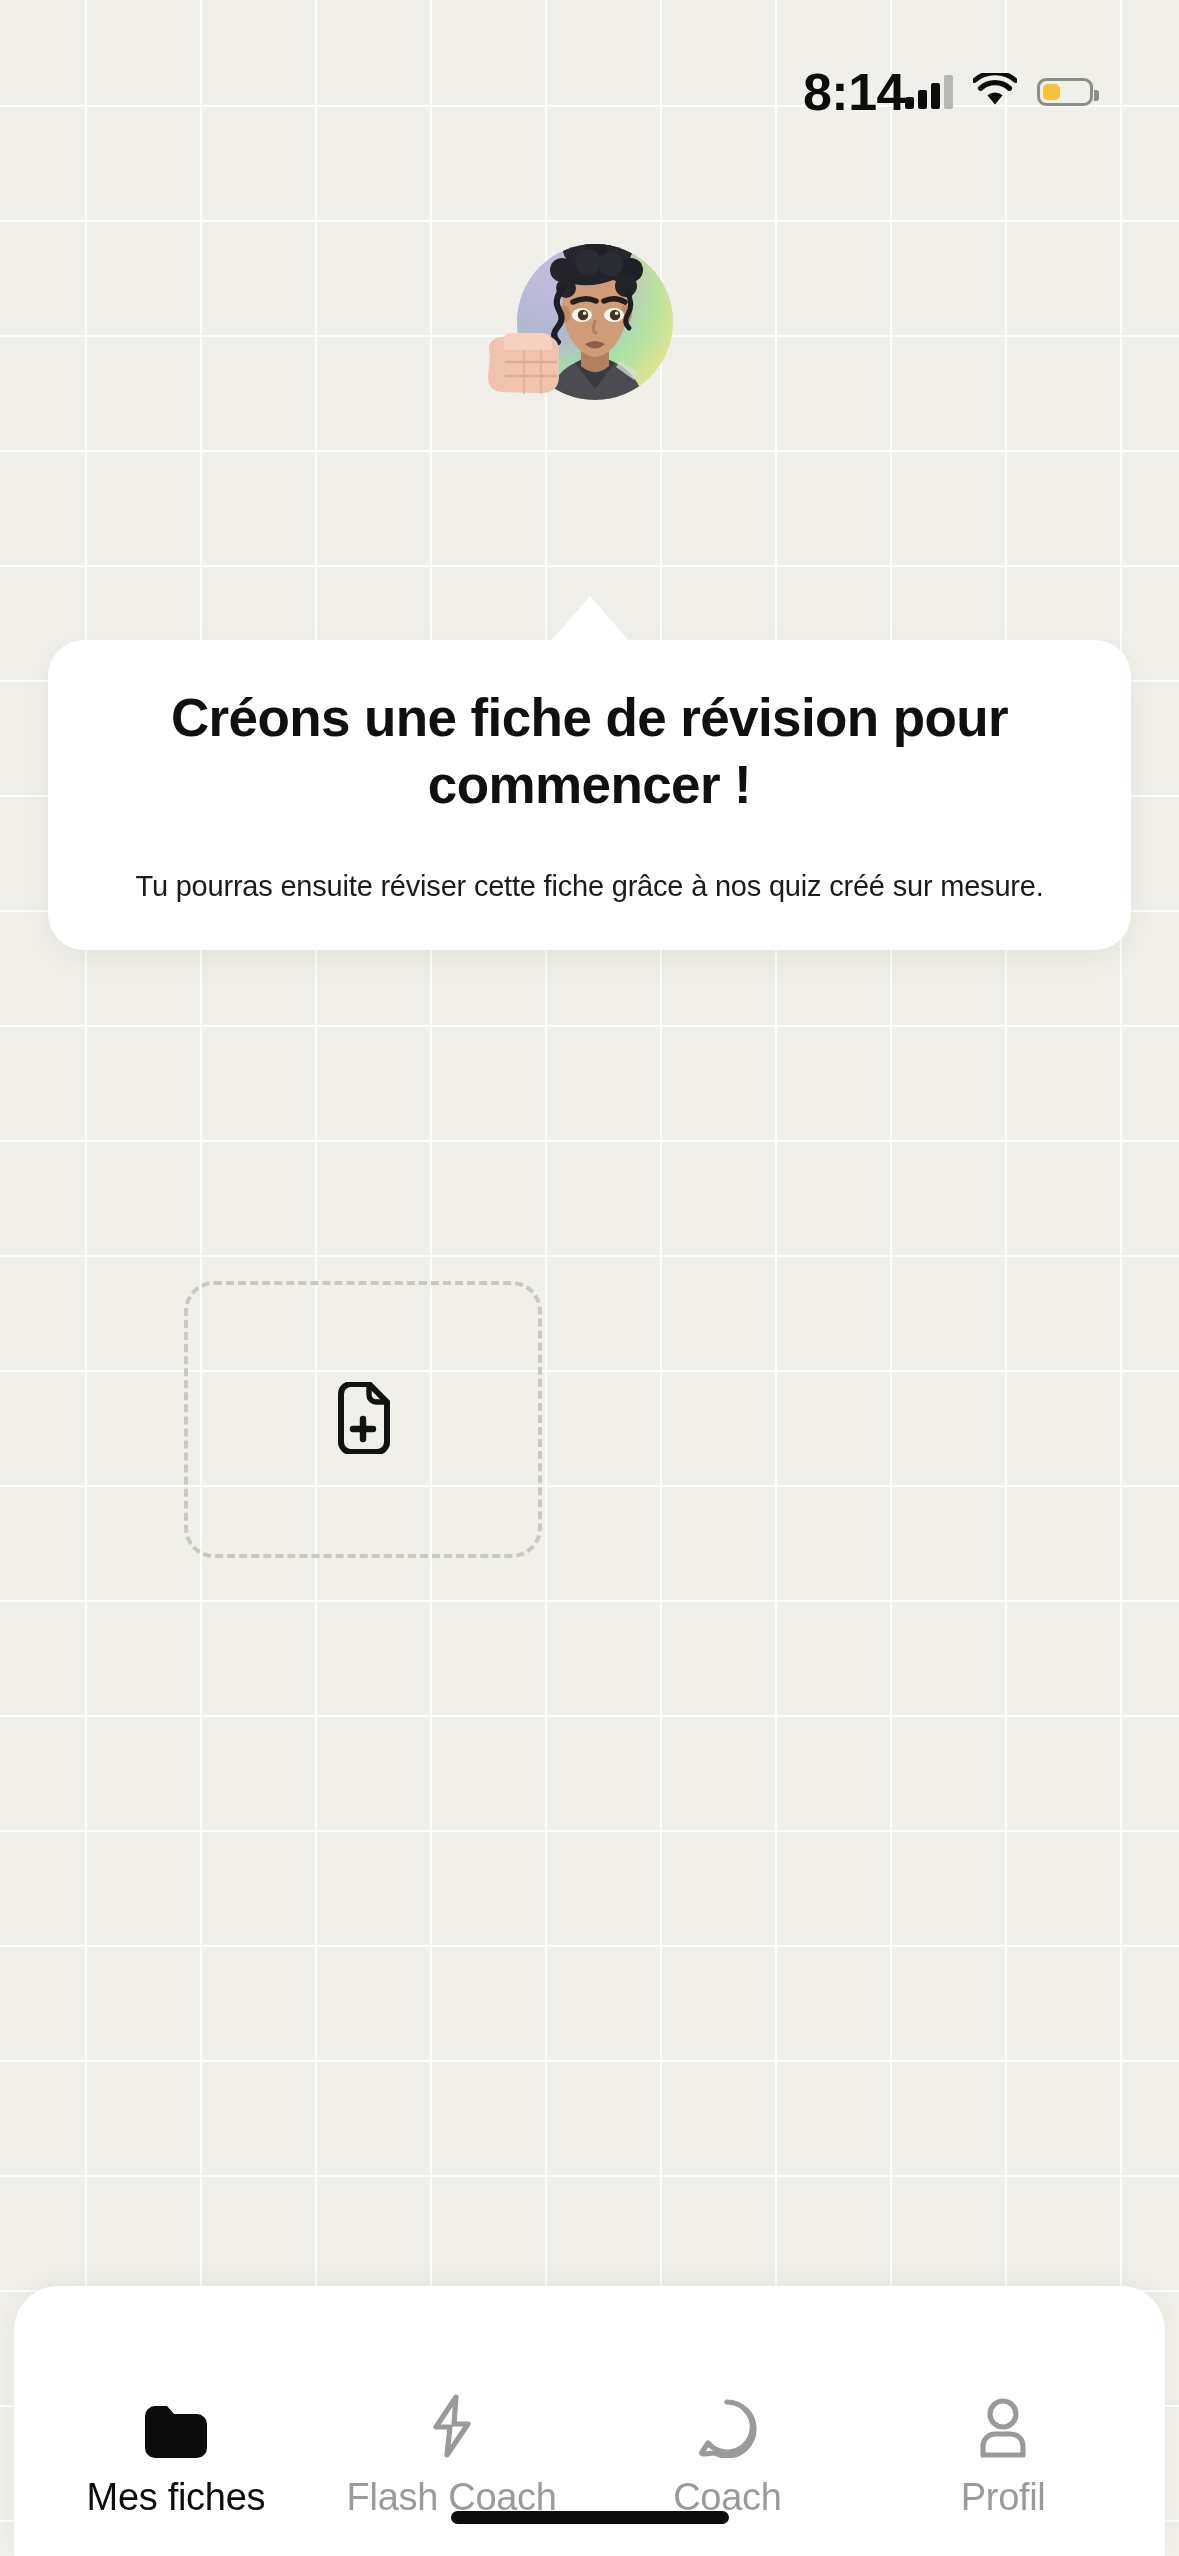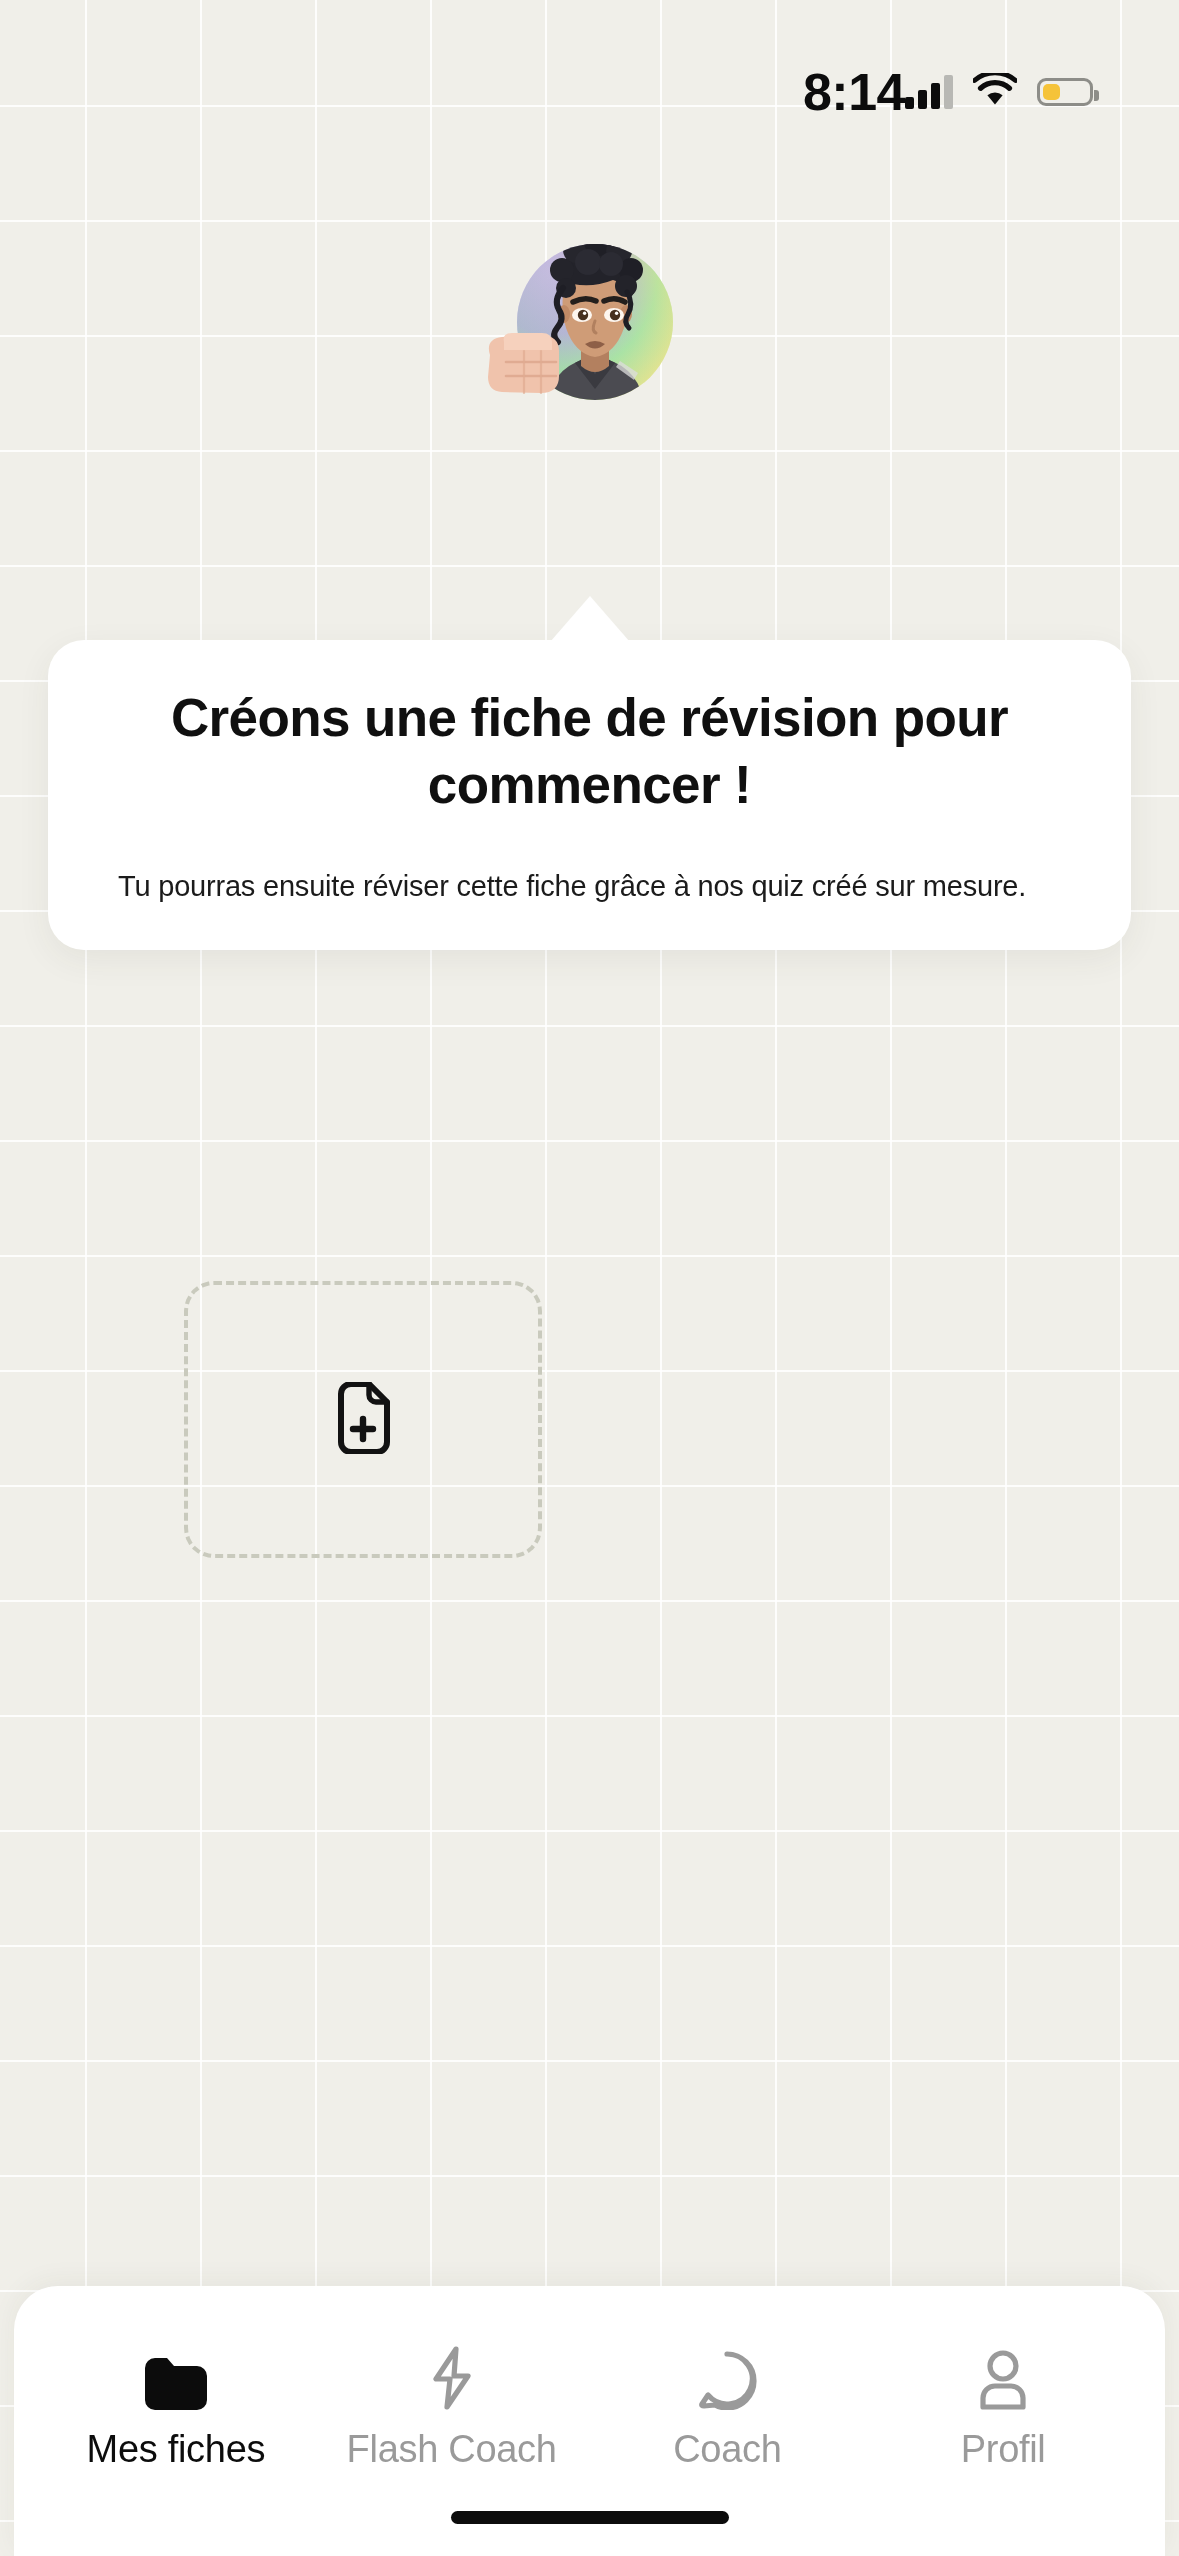--- a/index.html
+++ b/index.html
@@ -63,21 +63,21 @@
   }
   #avatar { position:relative; width:215px; height:215px; margin-left:-4px; }
 
   
   #coach-card {
     position:absolute; left:48px; top:640px;
     width:1083px; height:310px;
     background:#ffffff; border-radius:36px;
     box-shadow:0 10px 34px rgba(60,58,45,0.065);
     display:flex; flex-direction:column;
-    align-items:flex-start; justify-content:center;
+    align-items:center; justify-content:center;
     padding:0 70px;
   }
   #coach-pointer {
     position:absolute; left:50%; top:-44px;
     transform:translateX(-50%);
     width:0; height:0;
     border-left:40px solid transparent;
     border-right:40px solid transparent;
     border-bottom:46px solid #ffffff;
   }
@@ -101,21 +101,21 @@
 
   
   #bottom-nav {
     position:absolute; left:14px; bottom:0;
     width:1151px; height:270px;
     background:#ffffff;
     border-radius:44px 44px 0 0;
     box-shadow:0 -6px 26px rgba(60,58,45,0.05);
   }
   #nav-items {
-    display:flex; width:100%; padding:62px 24px 0 24px;
+    display:flex; width:100%; padding:62px 24px 0 24px;margin-top:48px;
   }
   .nav-item {
     flex:1; display:flex; flex-direction:column;
     align-items:center; gap:20px;
   }
   .nav-icon { height:62px; display:flex; align-items:flex-end; justify-content:center; }
   .nav-label {
     font-size:38px; letter-spacing:-0.3px; line-height:1;
   }
   .nav-item.active .nav-label { color:#0c0c0c; font-weight:500; }

